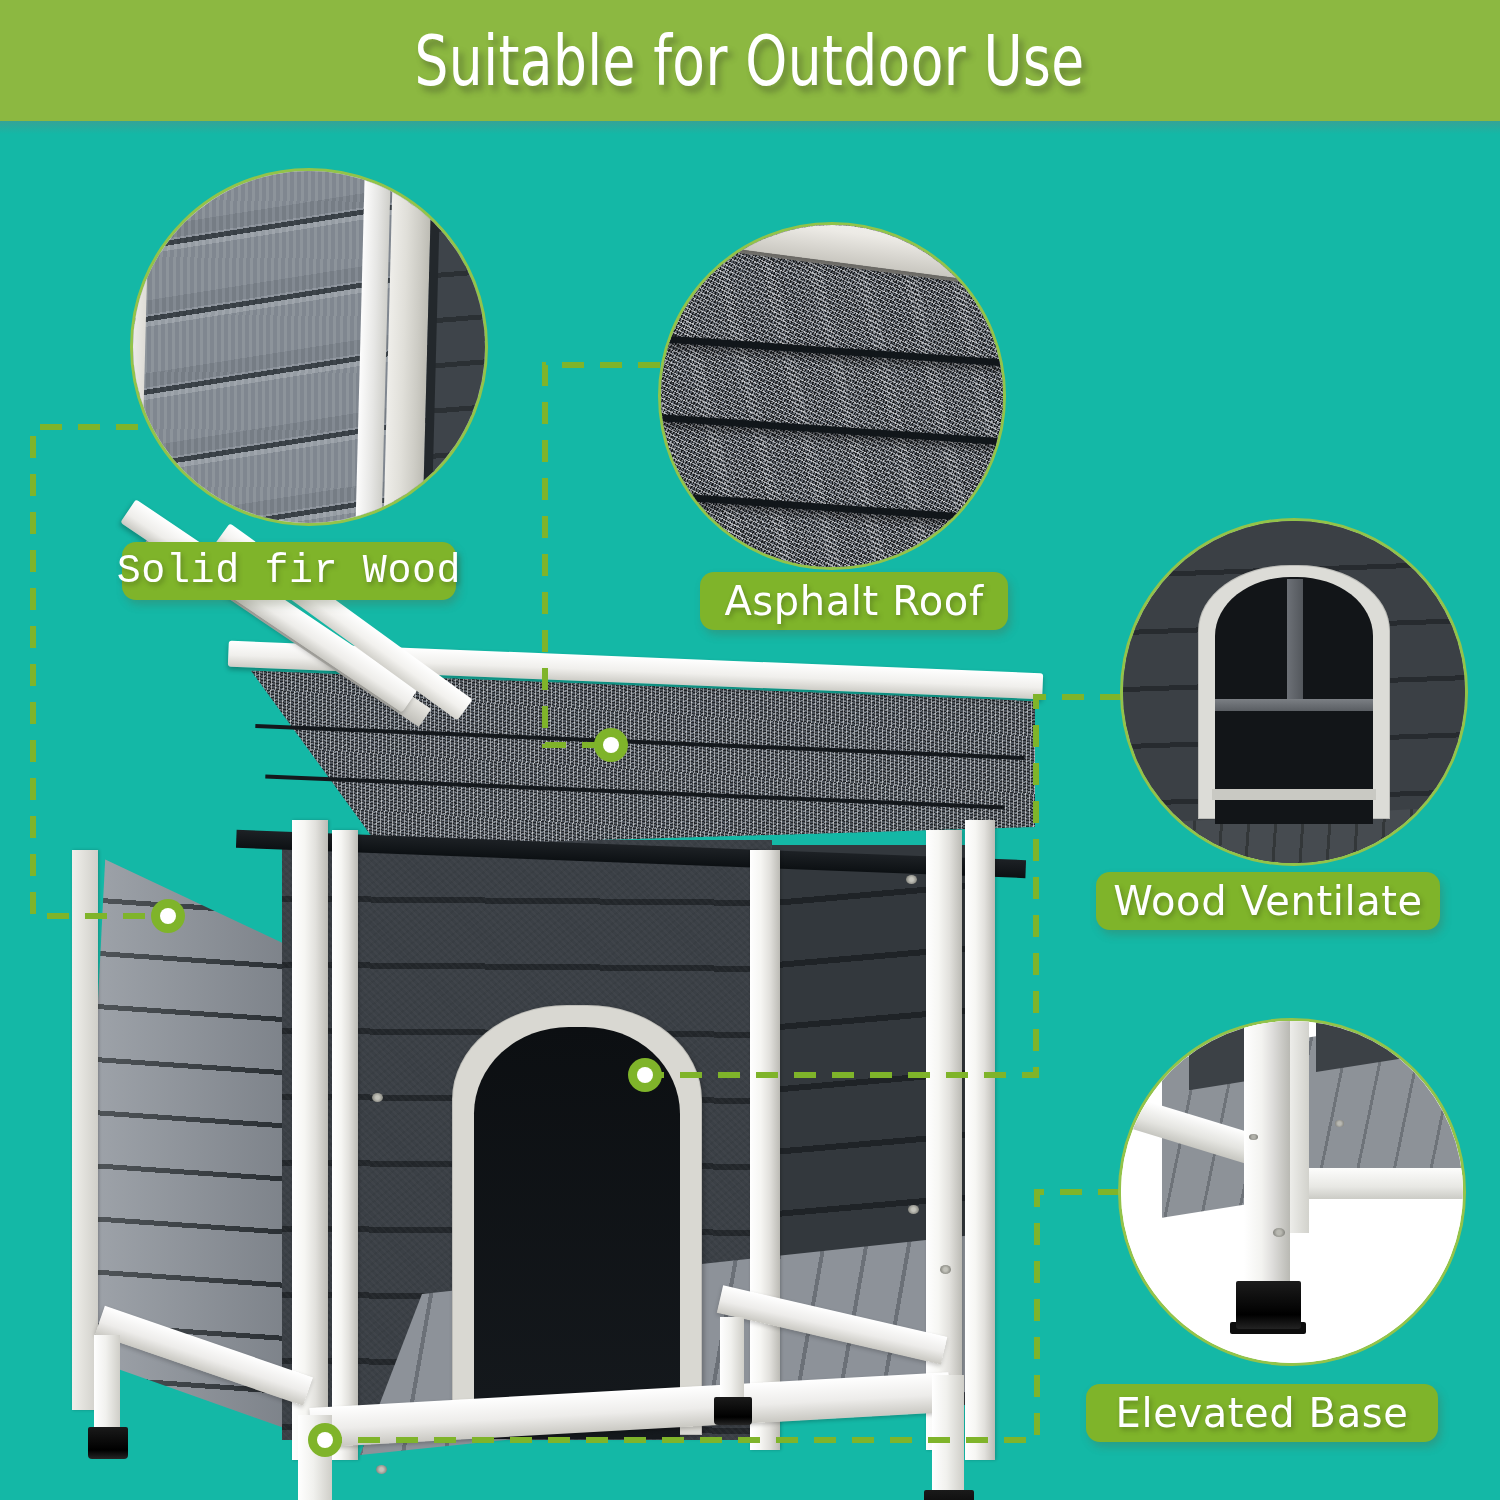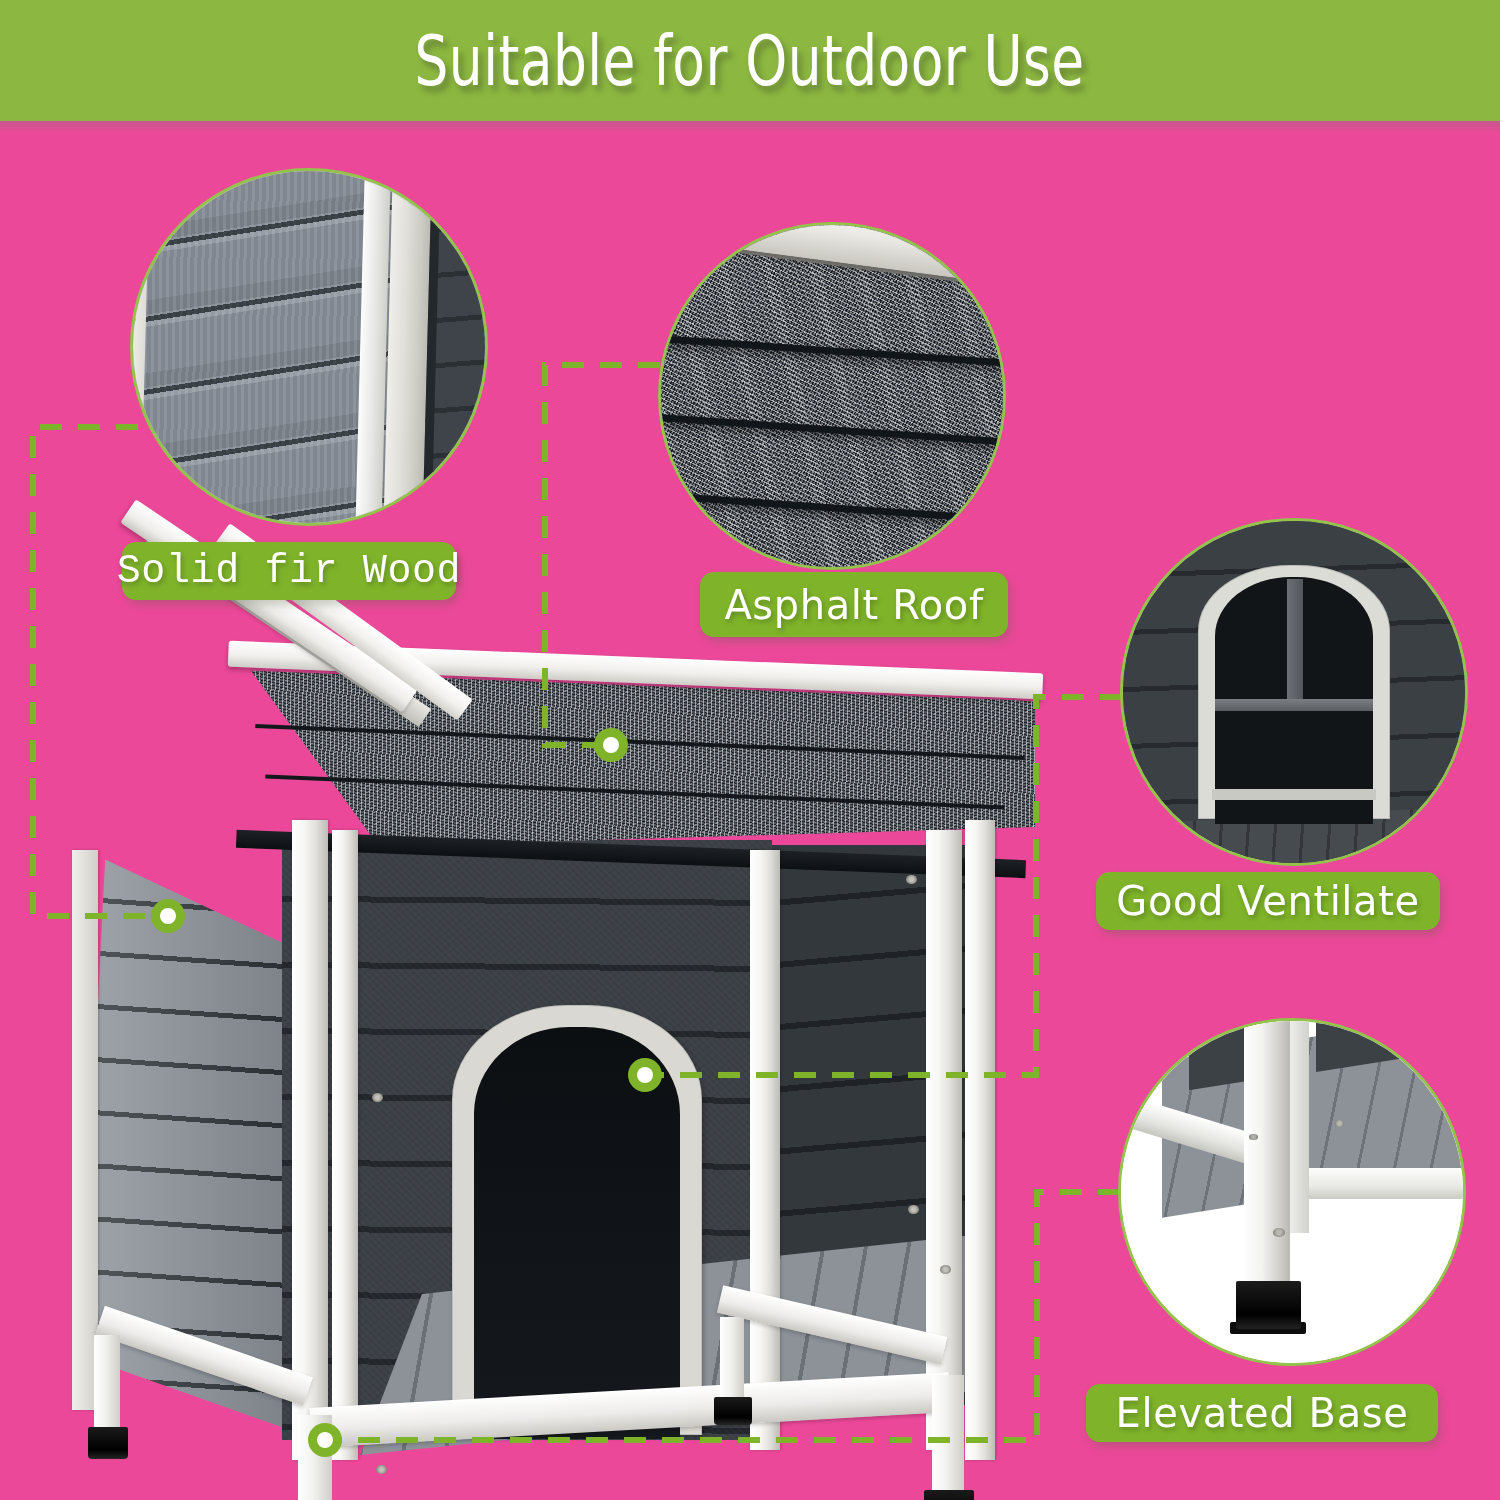--- a/index.html
+++ b/index.html
@@ -9,21 +9,21 @@
     height: 1500px;
     background: #ffffff;
     font-family: "DejaVu Sans", sans-serif;
     overflow: hidden;
   }
 
   #stage {
     position: relative;
     width: 1500px;
     height: 1500px;
-    background: #ec4899;
+    background: #14b8a6;
   }
 
   
   .banner {
     position: absolute;
     left: 0; top: 0;
     width: 1500px;
     height: 121px;
     background: #8CB841;
     display: flex;
@@ -603,25 +603,25 @@
       <div class="screw1"></div>
       <div class="footLip"></div>
       <div class="foot"></div>
     </div>
   </div>
 
   <div class="chip" style="left:122px; top:542px; width:334px; height:58px;font-family:Liberation Mono, monospace;">
     <span>Solid fir Wood</span>
   </div>
 
-  <div class="chip" style="left:700px; top:572px; width:308px; height:65px;">
+  <div class="chip" style="left:700px; top:572px; width:308px; height:58px;">
     <span>Asphalt Roof</span>
   </div>
 
   <div class="chip" style="left:1096px; top:872px; width:344px; height:58px;">
-    <span>Good Ventilate</span>
+    <span>Wood Ventilate</span>
   </div>
 
   <div class="chip" style="left:1086px; top:1384px; width:352px; height:58px;">
     <span>Elevated Base</span>
   </div>
 
 </div>
 
 </body></html>

